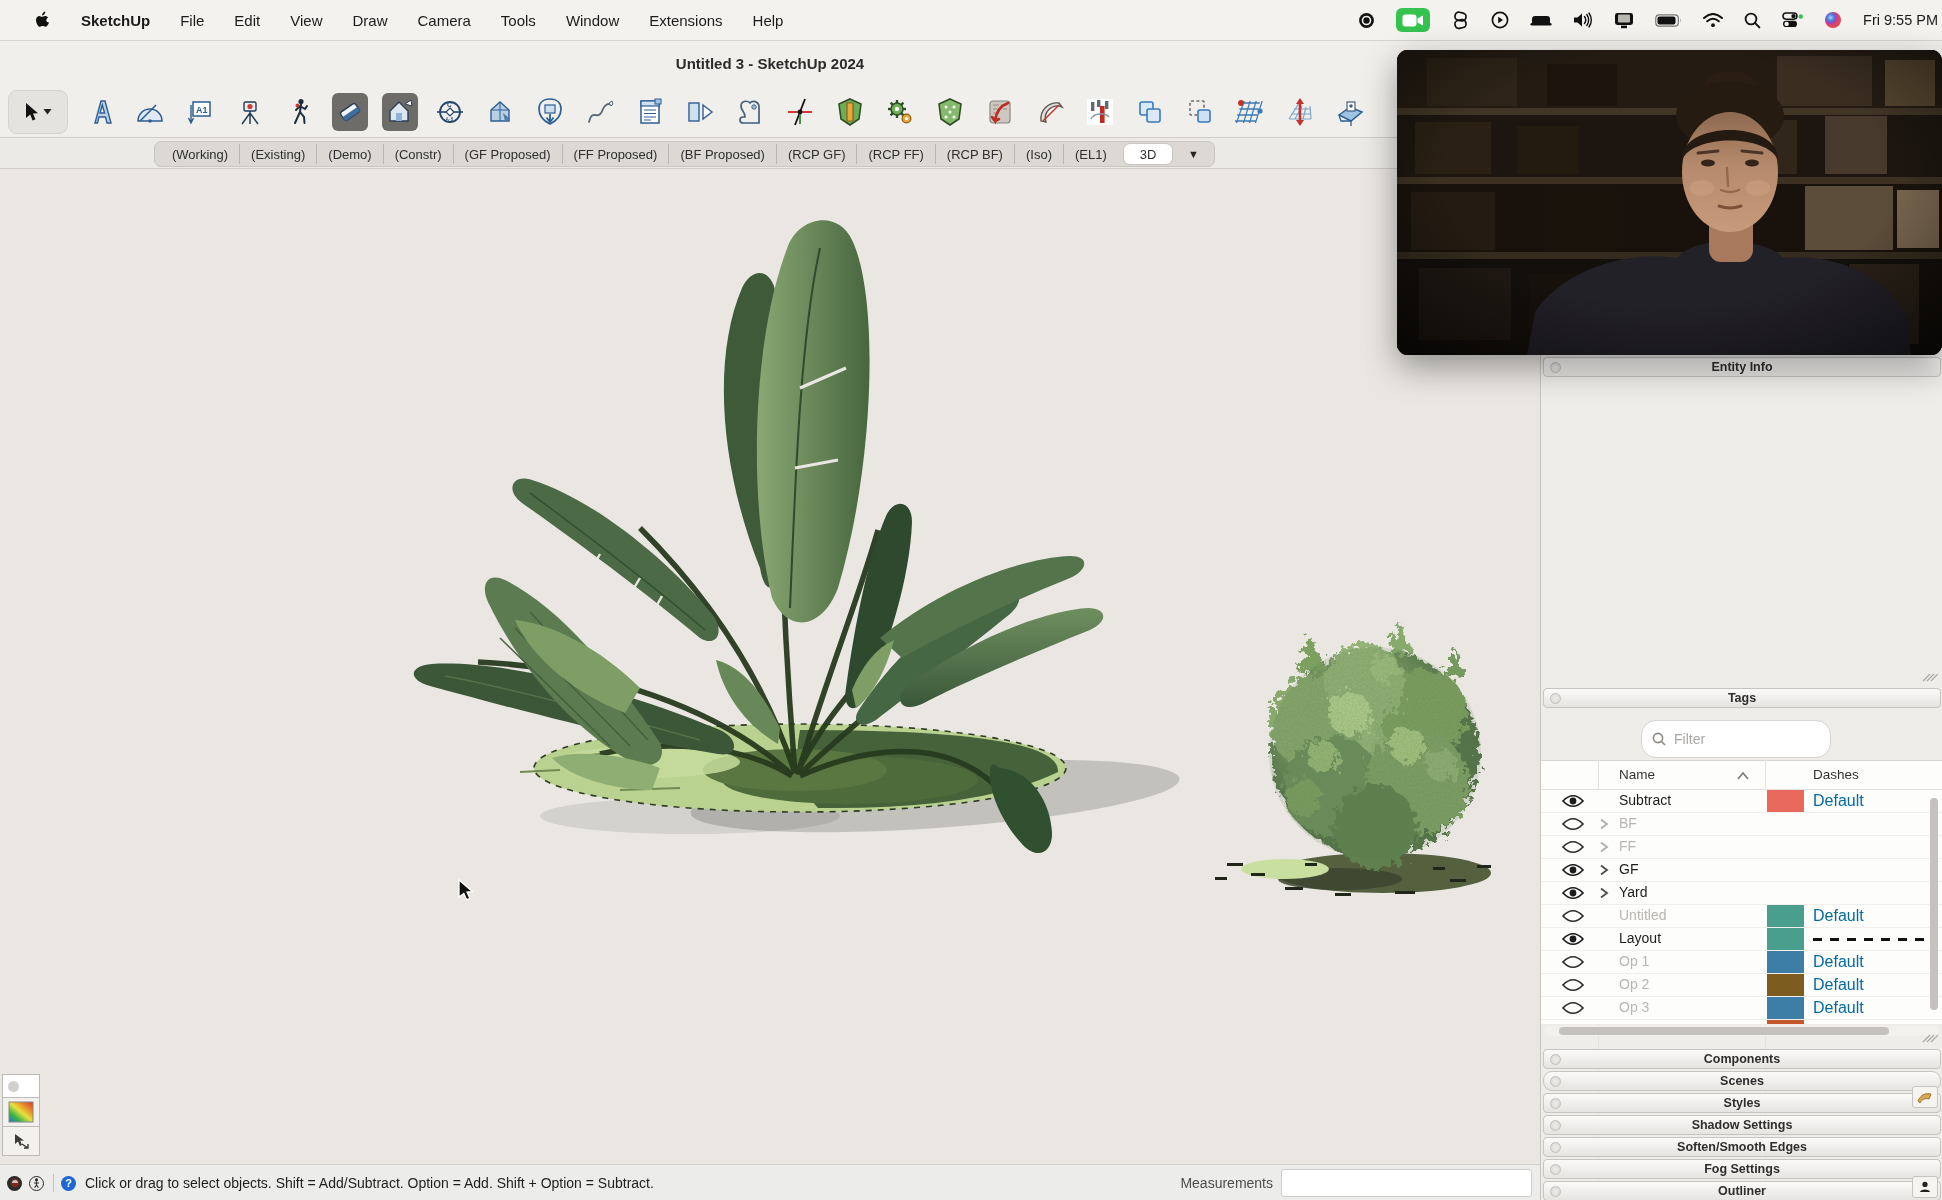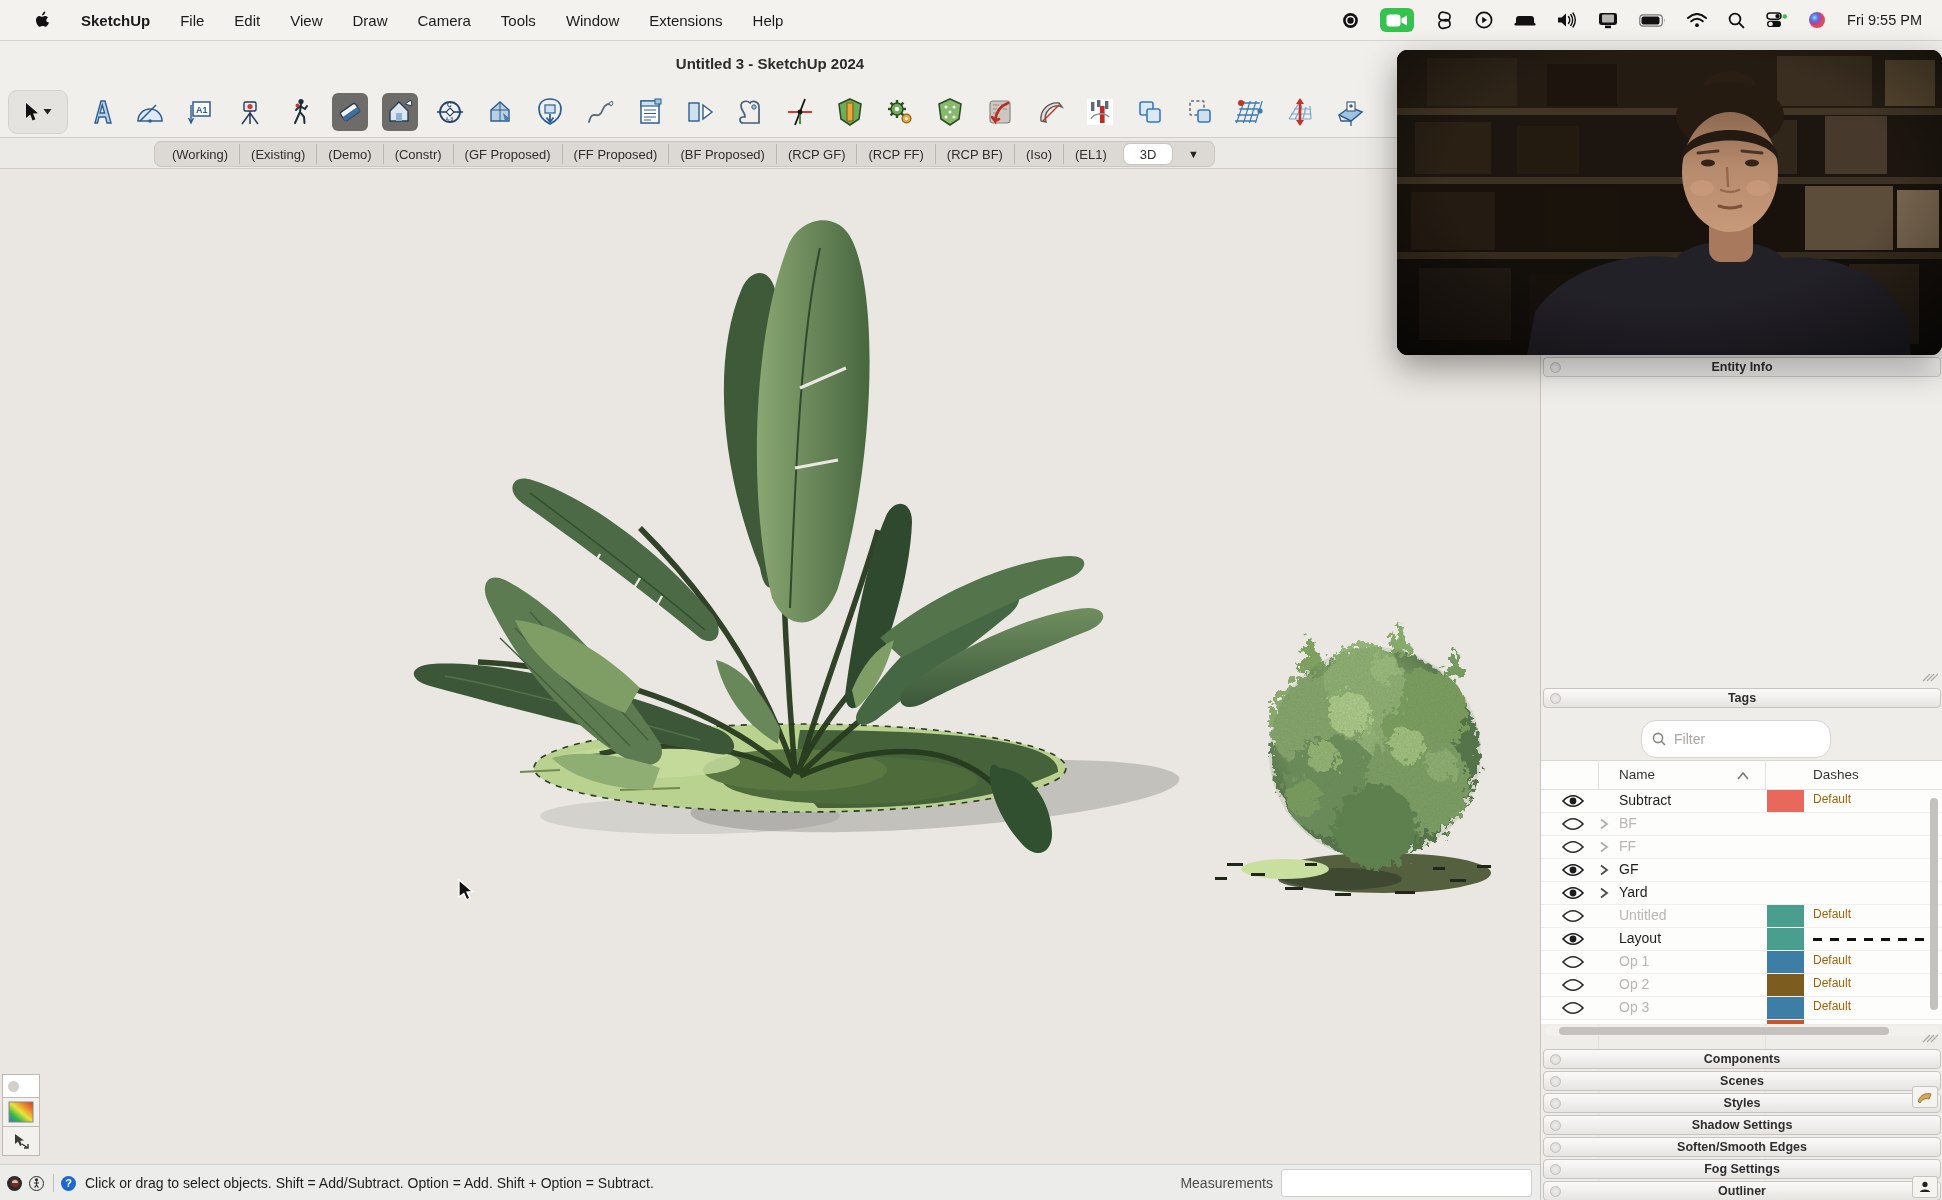--- a/index.html
+++ b/index.html
@@ -4,21 +4,21 @@
 <style>
   html,body{margin:0;padding:0;width:1942px;height:1200px;overflow:hidden;
     font-family:"Liberation Sans","DejaVu Sans",sans-serif;background:#eae7e2;
     -webkit-font-smoothing:antialiased;}
   .abs{position:absolute;}
   
   #menubar{position:absolute;left:0;top:0;width:1942px;height:40px;background:#f4f2ef;
     border-bottom:1px solid #d6d3d0;display:flex;align-items:center;z-index:40;}
   #menubar .mitems{display:flex;align-items:center;gap:30px;padding-left:35px;font-size:15px;color:#1b1b1b;}
   #menubar .mitems .app{font-weight:700;}
-  #menubar .right{margin-left:auto;display:flex;align-items:center;gap:21px;padding-right:20px;}
+  #menubar .right{margin-left:auto;display:flex;align-items:center;gap:21px;padding-right:4px;}
   #menubar .clock{font-size:14.5px;color:#1b1b1b;white-space:nowrap;}
   .sic{display:inline-flex;align-items:center;justify-content:center;height:22px;}
   
   #titlebar{position:absolute;left:0;top:40px;width:1942px;height:46px;background:#f1efec;z-index:5;}
   .tl{position:absolute;top:56px;width:14px;height:14px;border-radius:50%;}
   #title{position:absolute;left:0;top:40px;width:1540px;height:46px;display:flex;align-items:center;
     justify-content:center;font-size:15px;font-weight:700;color:#2c2c2c;z-index:6;}
   
   #toolbar{position:absolute;left:0;top:86px;width:1786px;height:52px;background:#f1efec;
     border-bottom:1px solid #cfccc9;display:flex;align-items:center;gap:14px;padding-left:8px;
@@ -74,21 +74,21 @@
   #tagHeader .hcaret{position:absolute;left:196px;top:8px;font-size:10px;color:#777;}
   #tagHeader .hdash{position:absolute;left:272px;top:6px;font-size:13.5px;color:#333;}
   .colline{position:absolute;top:592px;width:1px;background:#e4e1de;height:433px;}
   #taglist{position:absolute;left:0;top:622px;width:402px;height:234px;background:#fdfdfc;overflow:hidden;}
   .trow{position:relative;height:22px;border-bottom:1px solid #f1efec;}
   .trow .eye{position:absolute;left:20px;top:4px;width:24px;height:14px;}
   .trow .chev{position:absolute;left:57px;top:4px;width:12px;height:14px;}
   .trow .tname{position:absolute;left:78px;top:2px;font-size:14px;color:#1d1d1d;white-space:nowrap;}
   .trow.grayed .tname{color:#b9b6b2;}
   .trow .swatch{position:absolute;left:226px;top:0;width:37px;height:22px;}
-  .trow .dashv{position:absolute;left:272px;top:2px;font-size:12px;color:#a16207;}
+  .trow .dashv{position:absolute;left:272px;top:2px;font-size:16px;color:#0369a1;}
   .trow .dashline{position:absolute;left:272px;top:10px;width:118px;height:3px;
     background:repeating-linear-gradient(90deg,#111 0 9px,transparent 9px 17px);}
   #vscroll{position:absolute;left:389px;top:630px;width:8px;height:212px;background:#c4c1be;border-radius:4px;}
   #hscroll{position:absolute;left:4px;top:858px;width:394px;height:10px;background:#f3f1ee;border-radius:5px;}
   #hscroll .thumb{position:absolute;left:14px;top:1px;width:330px;height:8px;background:#c4c1be;border-radius:4px;}
   .sideicon{position:absolute;right:4px;width:26px;height:22px;background:#f6f4f1;border:1px solid #c6c3c0;
     border-radius:3px;display:flex;align-items:center;justify-content:center;box-sizing:border-box;}
   
   #webcam{position:absolute;left:1397px;top:50px;width:545px;height:305px;border-radius:11px;overflow:hidden;
     box-shadow:0 12px 34px rgba(0,0,0,.38);z-index:50;background:#16110d;}
@@ -760,21 +760,21 @@
     </div>
 
   <svg class="handle" style="top:866px;" viewBox="0 0 16 9">
     <path d="M1,8 L8,1 M5,8 L12,1 M9,8 L16,1" stroke="#a9a6a2" stroke-width="1.2"></path>
   </svg>
 
   <div class="pbar" style="top:881px;">
     <span class="pcirc"></span>
     <span class="ptitle">Components</span>
   </div>
-  <div class="pbar" style="top:903px;">
+  <div class="pbar" style="top:903px;border-radius:9px;">
     <span class="pcirc"></span>
     <span class="ptitle">Scenes</span>
   </div>
   <div class="pbar" style="top:925px;">
     <span class="pcirc"></span>
     <span class="ptitle">Styles</span>
   </div>
   <div class="sideicon" style="top:918px;">
     <svg width="16" height="13" viewBox="0 0 16 13">
         <path d="M1,10 C4,3 9,2 14,3 L12,8 C8,7 5,8 3,12 Z" fill="#d7a955" stroke="#9a7430" stroke-width="1"></path>

